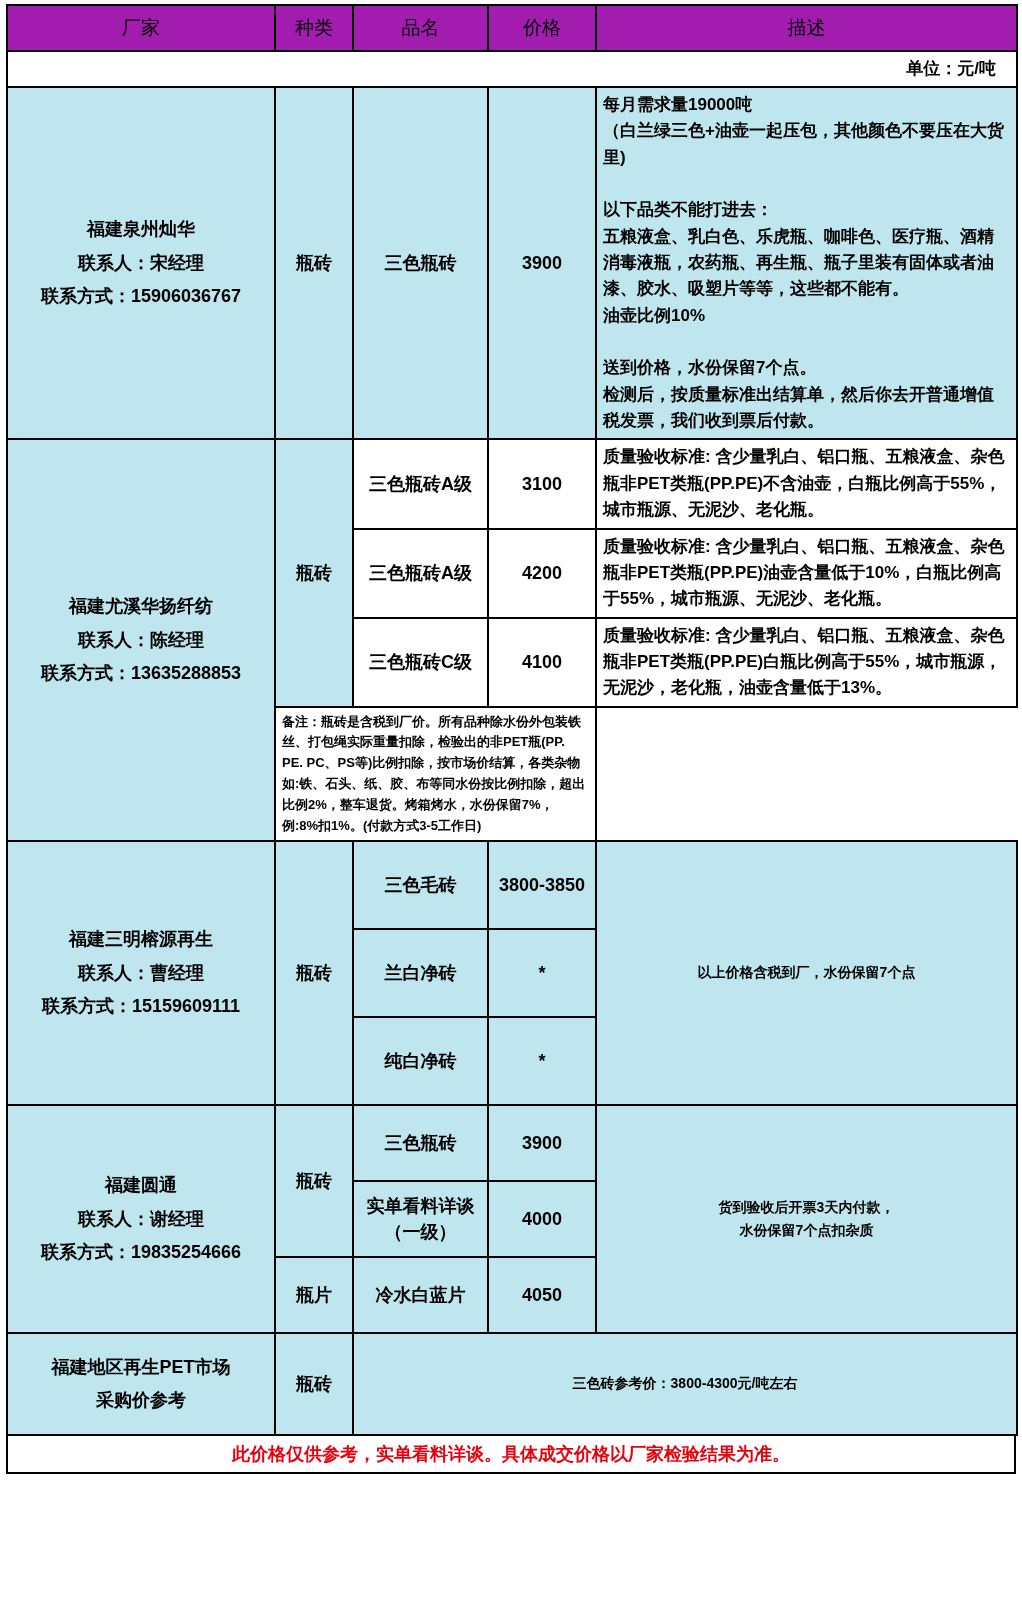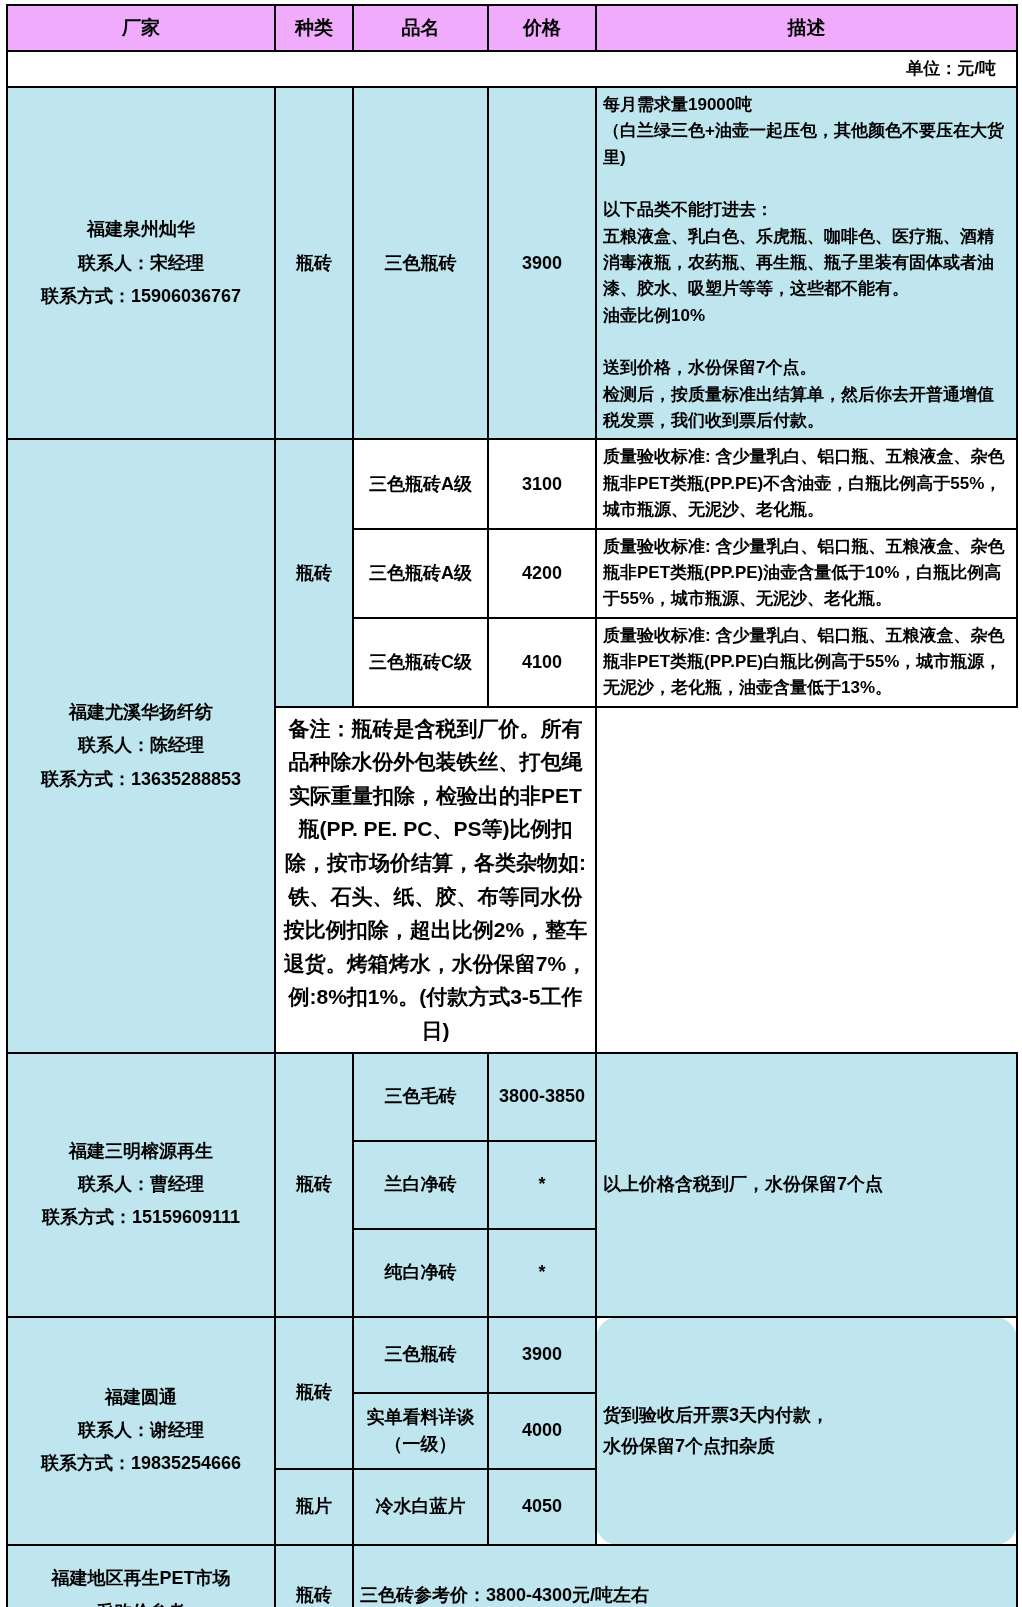--- a/index.html
+++ b/index.html
@@ -12,22 +12,22 @@
   table{border-collapse:collapse;width:100%;table-layout:fixed;}
   td,th{
     border:2px solid #000;
     vertical-align:middle;
     padding:4px 6px;
     font-size:17px;
     line-height:1.45;
   }
   .hdr td{
     text-align:center;
-    font-weight:bold;
-    background:#f0abfc;
+    font-weight:normal;
+    background:#a21caf;
     font-size:19px;
     height:36px;
   }
   .unit td{
     text-align:right;
     font-size:17px;
     height:26px;
     padding-right:20px;
     font-weight:bold;
   }
@@ -58,28 +58,29 @@
     border:2px solid #000;
     border-top:none;
     text-align:center;
     color:#e8000d;
     font-weight:bold;
     font-size:18px;
     padding:6px 0;
     background:#fff;
   }
   .note{
-    text-align:center;
-    font-size:21px;
+    text-align:left;
+    font-size:13px;
     line-height:1.6;
     font-weight:bold;
   }
   .big-c{
-    font-weight:bold;
-    font-size:18px;
+    text-align:center;
+    font-weight:bold;
+    font-size:14px;
     line-height:1.7;
   }
   col.c1{width:268px;}
   col.c2{width:78px;}
   col.c3{width:135px;}
   col.c4{width:108px;}
   col.c5{width:421px;}
 </style>
 </head>
 <body>
@@ -173,21 +174,21 @@
 
       <tr>
         <td class="cyan vendor" rowspan="3">
           <div>福建圆通</div>
           <div>联系人：谢经理</div>
           <div>联系方式：19835254666</div>
         </td>
         <td class="cyan nowrap-c" rowspan="2">瓶砖</td>
         <td class="cyan nowrap-c" style="height:66px;">三色瓶砖</td>
         <td class="cyan nowrap-c">3900</td>
-        <td class="cyan big-c" rowspan="3" style="white-space:pre-line;border-radius:22px;">货到验收后开票3天内付款，
+        <td class="cyan big-c" rowspan="3" style="white-space:pre-line;">货到验收后开票3天内付款，
 水份保留7个点扣杂质</td>
       </tr>
       <tr>
         <td class="cyan nowrap-c" style="height:66px;white-space:pre-line;">实单看料详谈
 （一级）</td>
         <td class="cyan nowrap-c">4000</td>
       </tr>
       <tr>
         <td class="cyan nowrap-c">瓶片</td>
         <td class="cyan nowrap-c" style="height:66px;">冷水白蓝片</td>
@@ -195,13 +196,14 @@
       </tr>
 
       <tr>
         <td class="cyan vendor" style="white-space:pre-line;height:92px;">福建地区再生PET市场
 采购价参考</td>
         <td class="cyan nowrap-c">瓶砖</td>
         <td class="cyan big-c" colspan="3">三色砖参考价：3800-4300元/吨左右</td>
       </tr>
     </tbody>
   </table>
+  <div class="footer">此价格仅供参考，实单看料详谈。具体成交价格以厂家检验结果为准。</div>
 </div>
 
 </body></html>

